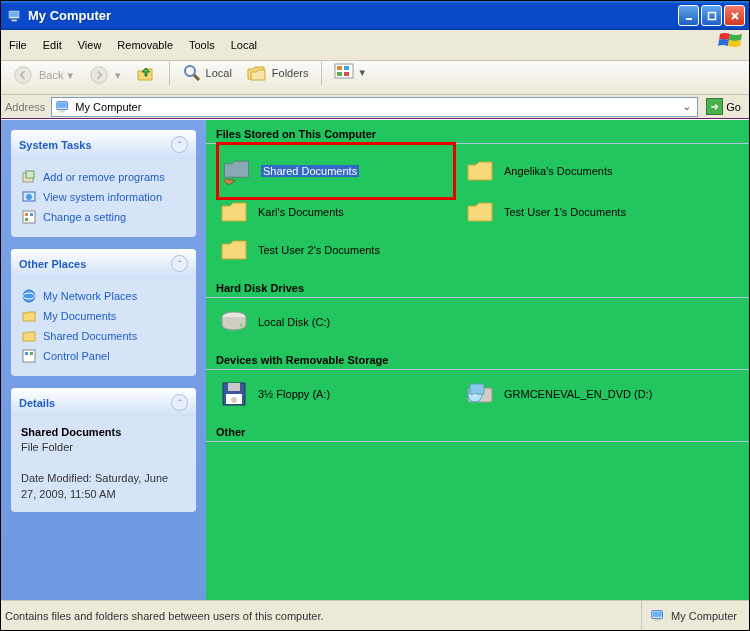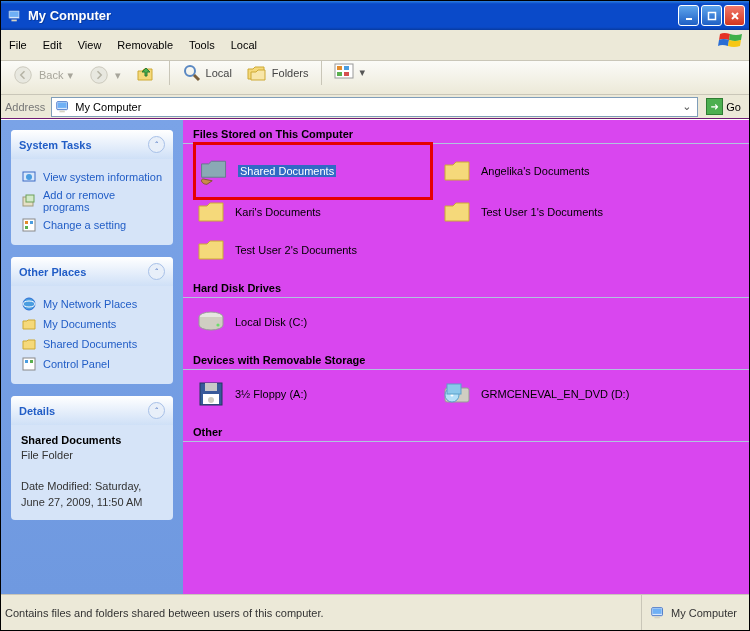--- a/index.html
+++ b/index.html
@@ -83,21 +83,21 @@
 }
 .addr-drop{width:15px;text-align:center;color:#555;}
 .go-btn {
   display:flex;align-items:center;gap:3px;padding:2px 4px;
 }
 .go-square{width:17px;height:17px;background:#4caf50;border:1px solid #2e7d32;display:flex;align-items:center;justify-content:center;color:#fff;font-size:10px;}
 
 
 .body-area { flex:1; display:flex; overflow:hidden; border-top:1px solid #fff;}
 .task-pane {
-  width: 182px;
+  width: 205px;
   background: linear-gradient(to bottom,#7aa3e7 0%,#6f99e0 100%);
   padding: 10px 10px;
   overflow-y:auto;
 }
 .task-panel {
   background:#d6e4f8;
   border-radius:4px;
   margin-bottom:12px;
   overflow:hidden;
 }
@@ -114,42 +114,42 @@
 .task-link {
   display:flex; align-items:center; gap:6px;
   color:#215dc6; padding:2px 0;
 }
 .task-link .tl-icon{width:16px;height:16px;display:flex;align-items:center;justify-content:center;flex-shrink:0;}
 .details-body { padding:8px 10px 10px 10px; color:#333; line-height:1.4;}
 .details-body b{color:#000;}
 
 
 .content {
-  flex:1; background:#d946ef; overflow:auto; padding:0 0 10px 0; position:relative;
+  flex:1; background:#22c55e; overflow:auto; padding:0 0 10px 0; position:relative;
 }
 .section-title {
   font-weight:bold; font-size:11px; padding:8px 0 3px 10px;
   border-bottom:1px solid #b0c4de;
 }
 .section-grid {
   display:grid; grid-template-columns: 230px 230px; padding:8px 0 8px 12px;
   gap:6px 16px;
 }
 .item { display:flex; align-items:center; gap:8px; }
 .item .item-icon{width:32px;height:32px;display:flex;align-items:center;justify-content:center;flex-shrink:0;}
 .highlight { border:3px solid #e60000; padding:10px 8px 10px 2px; margin:-10px -8px -10px -2px;}
 .selected-label { background:#316ac5; color:#fff; padding:0 2px; }
 
 
 .content::-webkit-scrollbar{width:17px;background:#ece9d8;}
 .content::-webkit-scrollbar-thumb{background:#c7c5b8;border:1px solid #9e9c8f;}
 
 
 .statusbar {
-  height: 36px;
+  height: 30px;
   background: #ece9d8;
   border-top: 1px solid #c9c6b8;
   display:flex; align-items:center; padding:0 4px;
   font-size:11px; color:#333;
 }
 .status-sep{margin-left:auto;border-left:1px solid #c9c6b8;height:100%;display:flex;align-items:center;padding:0 8px;gap:5px;}
 
 svg{display:block;}
 </style>
 </head>
@@ -288,34 +288,34 @@
 
     <div class="task-panel">
       <div class="task-header">
         <span>System Tasks</span>
         <span class="task-chevron">ˆ</span>
       </div>
       <div class="task-body">
         <div class="task-link">
           <span class="tl-icon">
               <svg width="16" height="16">
+                <rect x="2" y="4" width="10" height="9" fill="#e6e0c6" stroke="#a09a7c"></rect>
+                <rect x="5" y="2" width="8" height="7" fill="#d2eac8" stroke="#6da05a"></rect>
+              </svg>
+            </span>
+          <span>Add or remove programs</span>
+        </div>
+        <div class="task-link">
+          <span class="tl-icon">
+              <svg width="16" height="16">
                 <rect x="2" y="3" width="12" height="9" fill="#d9e8fb" stroke="#3a6bc5"></rect>
                 <circle cx="8" cy="8" r="3" fill="#4a9de0"></circle>
               </svg>
             </span>
           <span>View system information</span>
-        </div>
-        <div class="task-link">
-          <span class="tl-icon">
-              <svg width="16" height="16">
-                <rect x="2" y="4" width="10" height="9" fill="#e6e0c6" stroke="#a09a7c"></rect>
-                <rect x="5" y="2" width="8" height="7" fill="#d2eac8" stroke="#6da05a"></rect>
-              </svg>
-            </span>
-          <span>Add or remove programs</span>
         </div>
         <div class="task-link">
           <span class="tl-icon">
               <svg width="16" height="16">
                 <rect x="2" y="2" width="12" height="12" fill="#fff" stroke="#888"></rect>
                 <rect x="4" y="4" width="3" height="3" fill="#e28a2b"></rect>
                 <rect x="9" y="4" width="3" height="3" fill="#4a9de0"></rect>
                 <rect x="4" y="9" width="3" height="3" fill="#5ab04f"></rect>
               </svg>
             </span>

